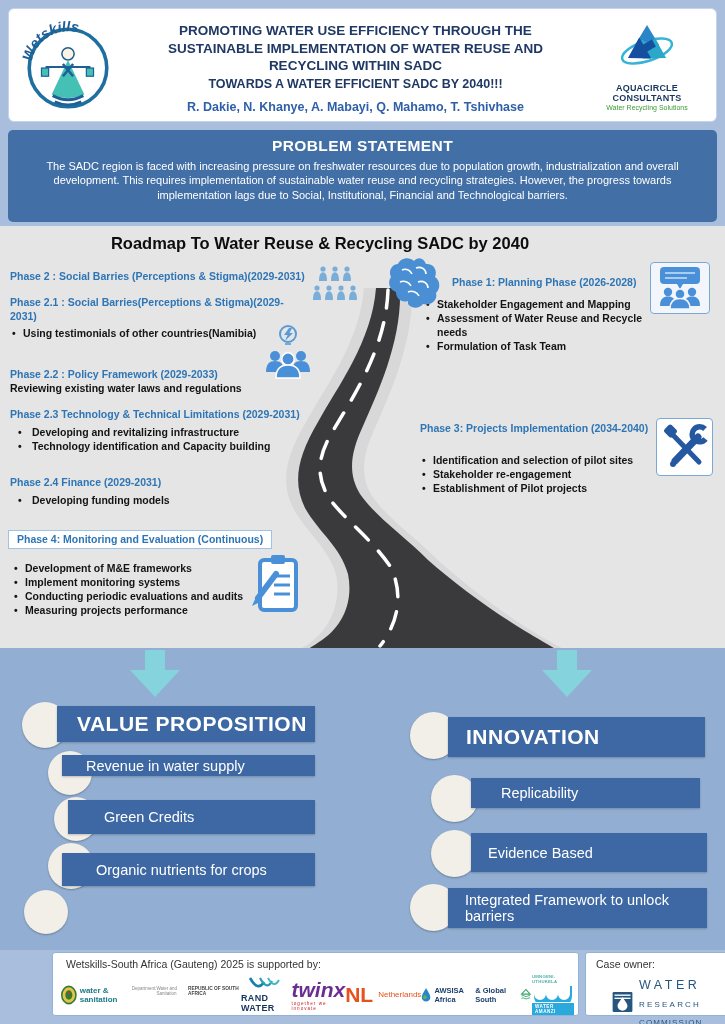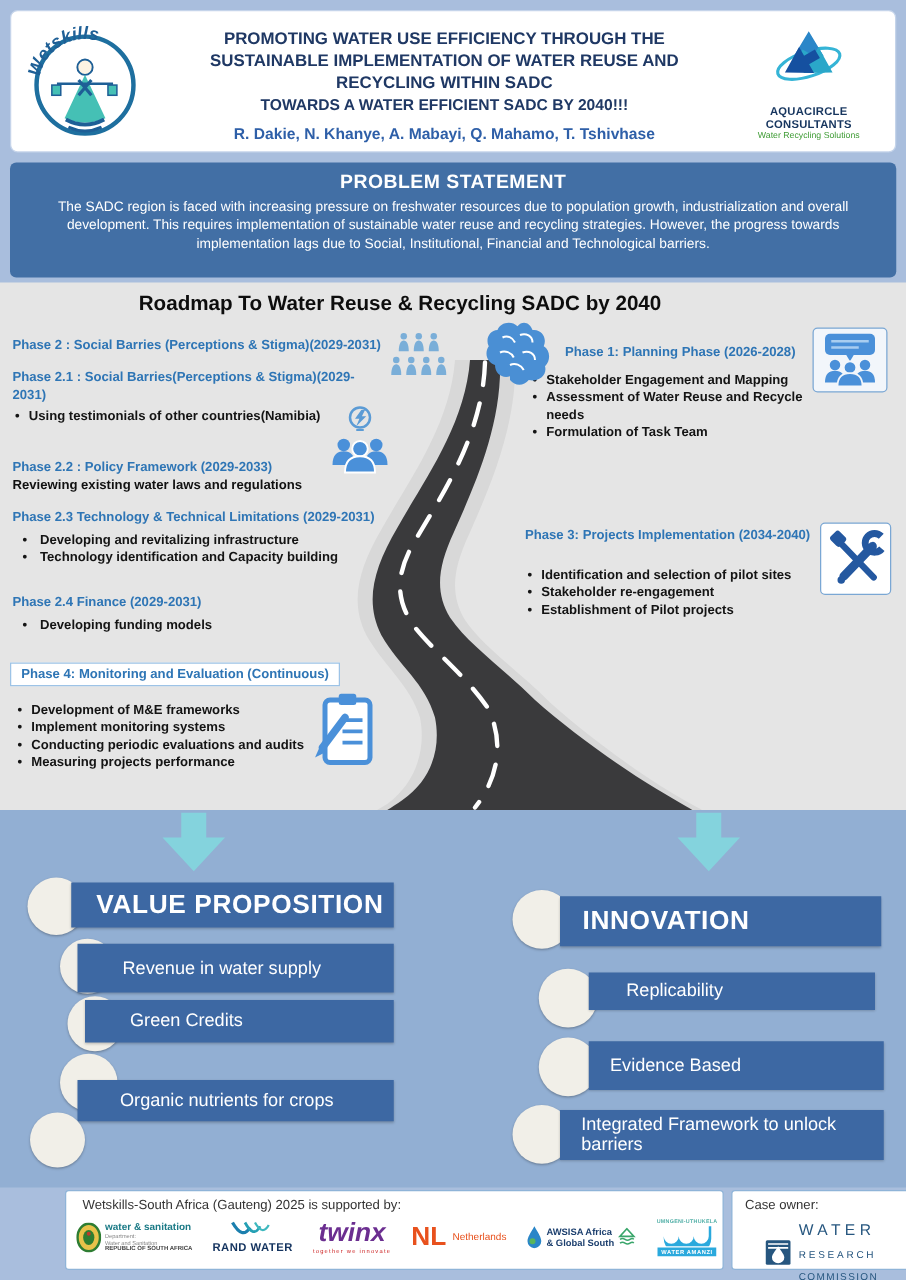--- a/index.html
+++ b/index.html
@@ -56,21 +56,21 @@
   .row-bar.itm { font-size:14.5px; }
 
   
   .fbox { position:absolute; background:#fff; border:1px solid #8fb4d8; border-radius:3px;margin-left:44px; }
   .fbox-left  { left:8px; top:952px; width:527px; height:64px; }
   .fbox-right { left:541px; top:952px; width:176px; height:64px; }
   .fbox-label { position:absolute; left:13px; top:5px; font-size:10.5px; color:#333; }
   .logo-row { position:absolute; left:8px; top:21px; right:4px; display:flex;
     align-items:center; justify-content:space-between; }
   .mini { display:flex; align-items:center; gap:3px; }
-  .mini .col { display:flex; flex-direction:column; }
+  .mini .col { display:flex; flex-direction:row; }
   .dws-t1 { color:#1b7a86; font-weight:bold; font-size:8px; }
   .dws-sm { color:#888; font-size:4.5px; line-height:1.25; }
   .dws-co { color:#444; font-weight:bold; font-size:4.8px; }
   .rand-col { display:flex; flex-direction:column; align-items:center; }
   .rand-name { color:#14335f; font-weight:bold; font-size:9px; letter-spacing:.4px; }
   .twinx-col { display:flex; flex-direction:column; align-items:center; }
   .twinx-name { color:#6b2e90; font-weight:bold; font-style:italic; font-size:21px; line-height:1; }
   .twinx-tag  { color:#cc2222; font-size:4.6px; letter-spacing:1px; margin-top:1px; }
   .nl-init { color:#e8511d; font-weight:bold; font-size:21px; line-height:1; }
   .nl-name { color:#e8511d; font-size:8px; margin-left:2px; }
@@ -282,27 +282,27 @@
       <polygon points="21,0 41,0 41,20 56,20 31,47 6,20 21,20" fill="#84d3dd"></polygon>
     </svg>
     <svg class="arrow" style="left:536px;top:2px;" width="62" height="48" viewBox="0 0 62 48">
       <polygon points="21,0 41,0 41,20 56,20 31,47 6,20 21,20" fill="#84d3dd"></polygon>
     </svg>
 
     <div class="row-circle" style="left:22px;top:54px;width:46px;height:46px;"></div>
     <div class="row-bar hdr" style="left:57px;top:58px;width:258px;height:36px;padding-left:20px;">VALUE PROPOSITION</div>
 
     <div class="row-circle" style="left:48px;top:103px;width:44px;height:44px;"></div>
-    <div class="row-bar itm" style="left:62px;top:107px;width:253px;height:39px;padding-left:36px;">Revenue in water supply</div>
+    <div class="row-bar itm" style="left:62px;top:107px;width:253px;height:21px;padding-left:24px;">Revenue in water supply</div>
 
     <div class="row-circle" style="left:54px;top:149px;width:44px;height:44px;"></div>
     <div class="row-bar itm" style="left:68px;top:152px;width:247px;height:34px;padding-left:36px;">Green Credits</div>
 
     <div class="row-circle" style="left:48px;top:195px;width:46px;height:46px;"></div>
-    <div class="row-bar itm" style="left:62px;top:216px;width:253px;height:33px;padding-left:34px;">Organic nutrients for crops</div>
+    <div class="row-bar itm" style="left:62px;top:205px;width:253px;height:33px;padding-left:34px;">Organic nutrients for crops</div>
 
     <div class="row-circle" style="left:24px;top:242px;width:44px;height:44px;"></div>
 
     <div class="row-circle" style="left:410px;top:64px;width:47px;height:47px;"></div>
     <div class="row-bar hdr" style="left:448px;top:69px;width:257px;height:40px;padding-left:18px;">INNOVATION</div>
 
     <div class="row-circle" style="left:431px;top:127px;width:47px;height:47px;"></div>
     <div class="row-bar itm" style="left:471px;top:130px;width:229px;height:30px;padding-left:30px;">Replicability</div>
 
     <div class="row-circle" style="left:431px;top:182px;width:47px;height:47px;"></div>

